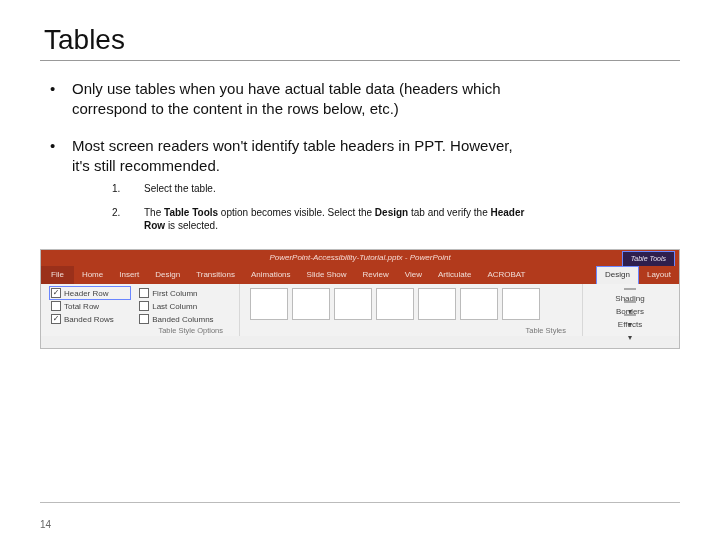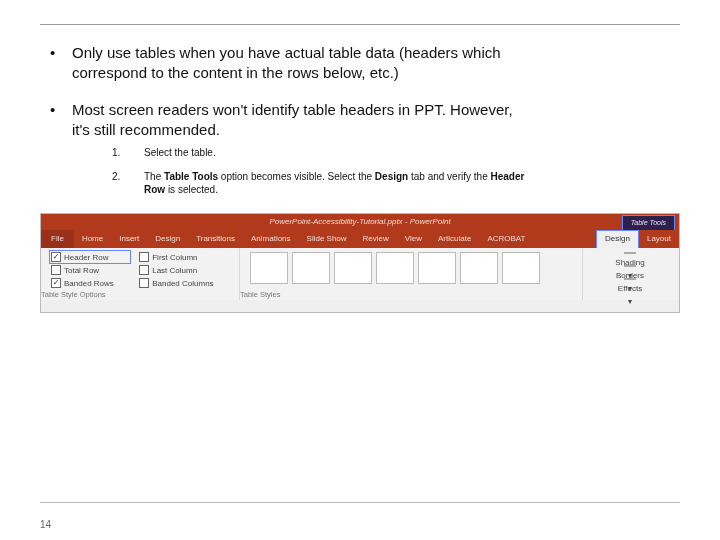--- a/index.html
+++ b/index.html
@@ -140,25 +140,25 @@
   }
   .group {
     border-right: 1px solid #d8d8d8;
     padding: 4px 10px 2px 10px;
     display: flex;
     flex-direction: column;
     justify-content: space-between;
     position: relative;
   }
   .group-label {
-    text-align: left;
+    text-align: right;
     color: #777;
     font-size: 7.5px;
     position: absolute;
-    left: 0; right: 8px; bottom: 1px;
+    left: 0; right: 16px; bottom: 1px;
   }
   .optgrid {
     display: grid;
     grid-template-columns: auto auto;
     grid-auto-rows: 11px;
     column-gap: 10px;
     row-gap: 2px;
     align-items: center;
     margin-bottom: 10px;
   }
@@ -225,20 +225,21 @@
     left: 40px;
     bottom: 10px;
     font-size: 10px;
     color: #666;
   }
 </style>
 </head>
 <body>
 
 <div class="slide">
+  <div class="title">Tables</div>
   <hr class="title-rule">
 
   <ul class="bullets">
     <li>Only use tables when you have actual table data (headers which correspond to the content in the rows below, etc.)</li>
     <li>
       <span>Most screen readers won't identify table headers in PPT. However, it's still recommended.</span>
       <ol class="nums">
         <li>Select the table.</li>
         <li>
           <span>The </span><span class="bold">Table Tools</span><span> option becomes visible. Select the </span><span class="bold">Design</span><span> tab and verify the </span><span class="bold">Header Row</span><span> is selected.</span>

